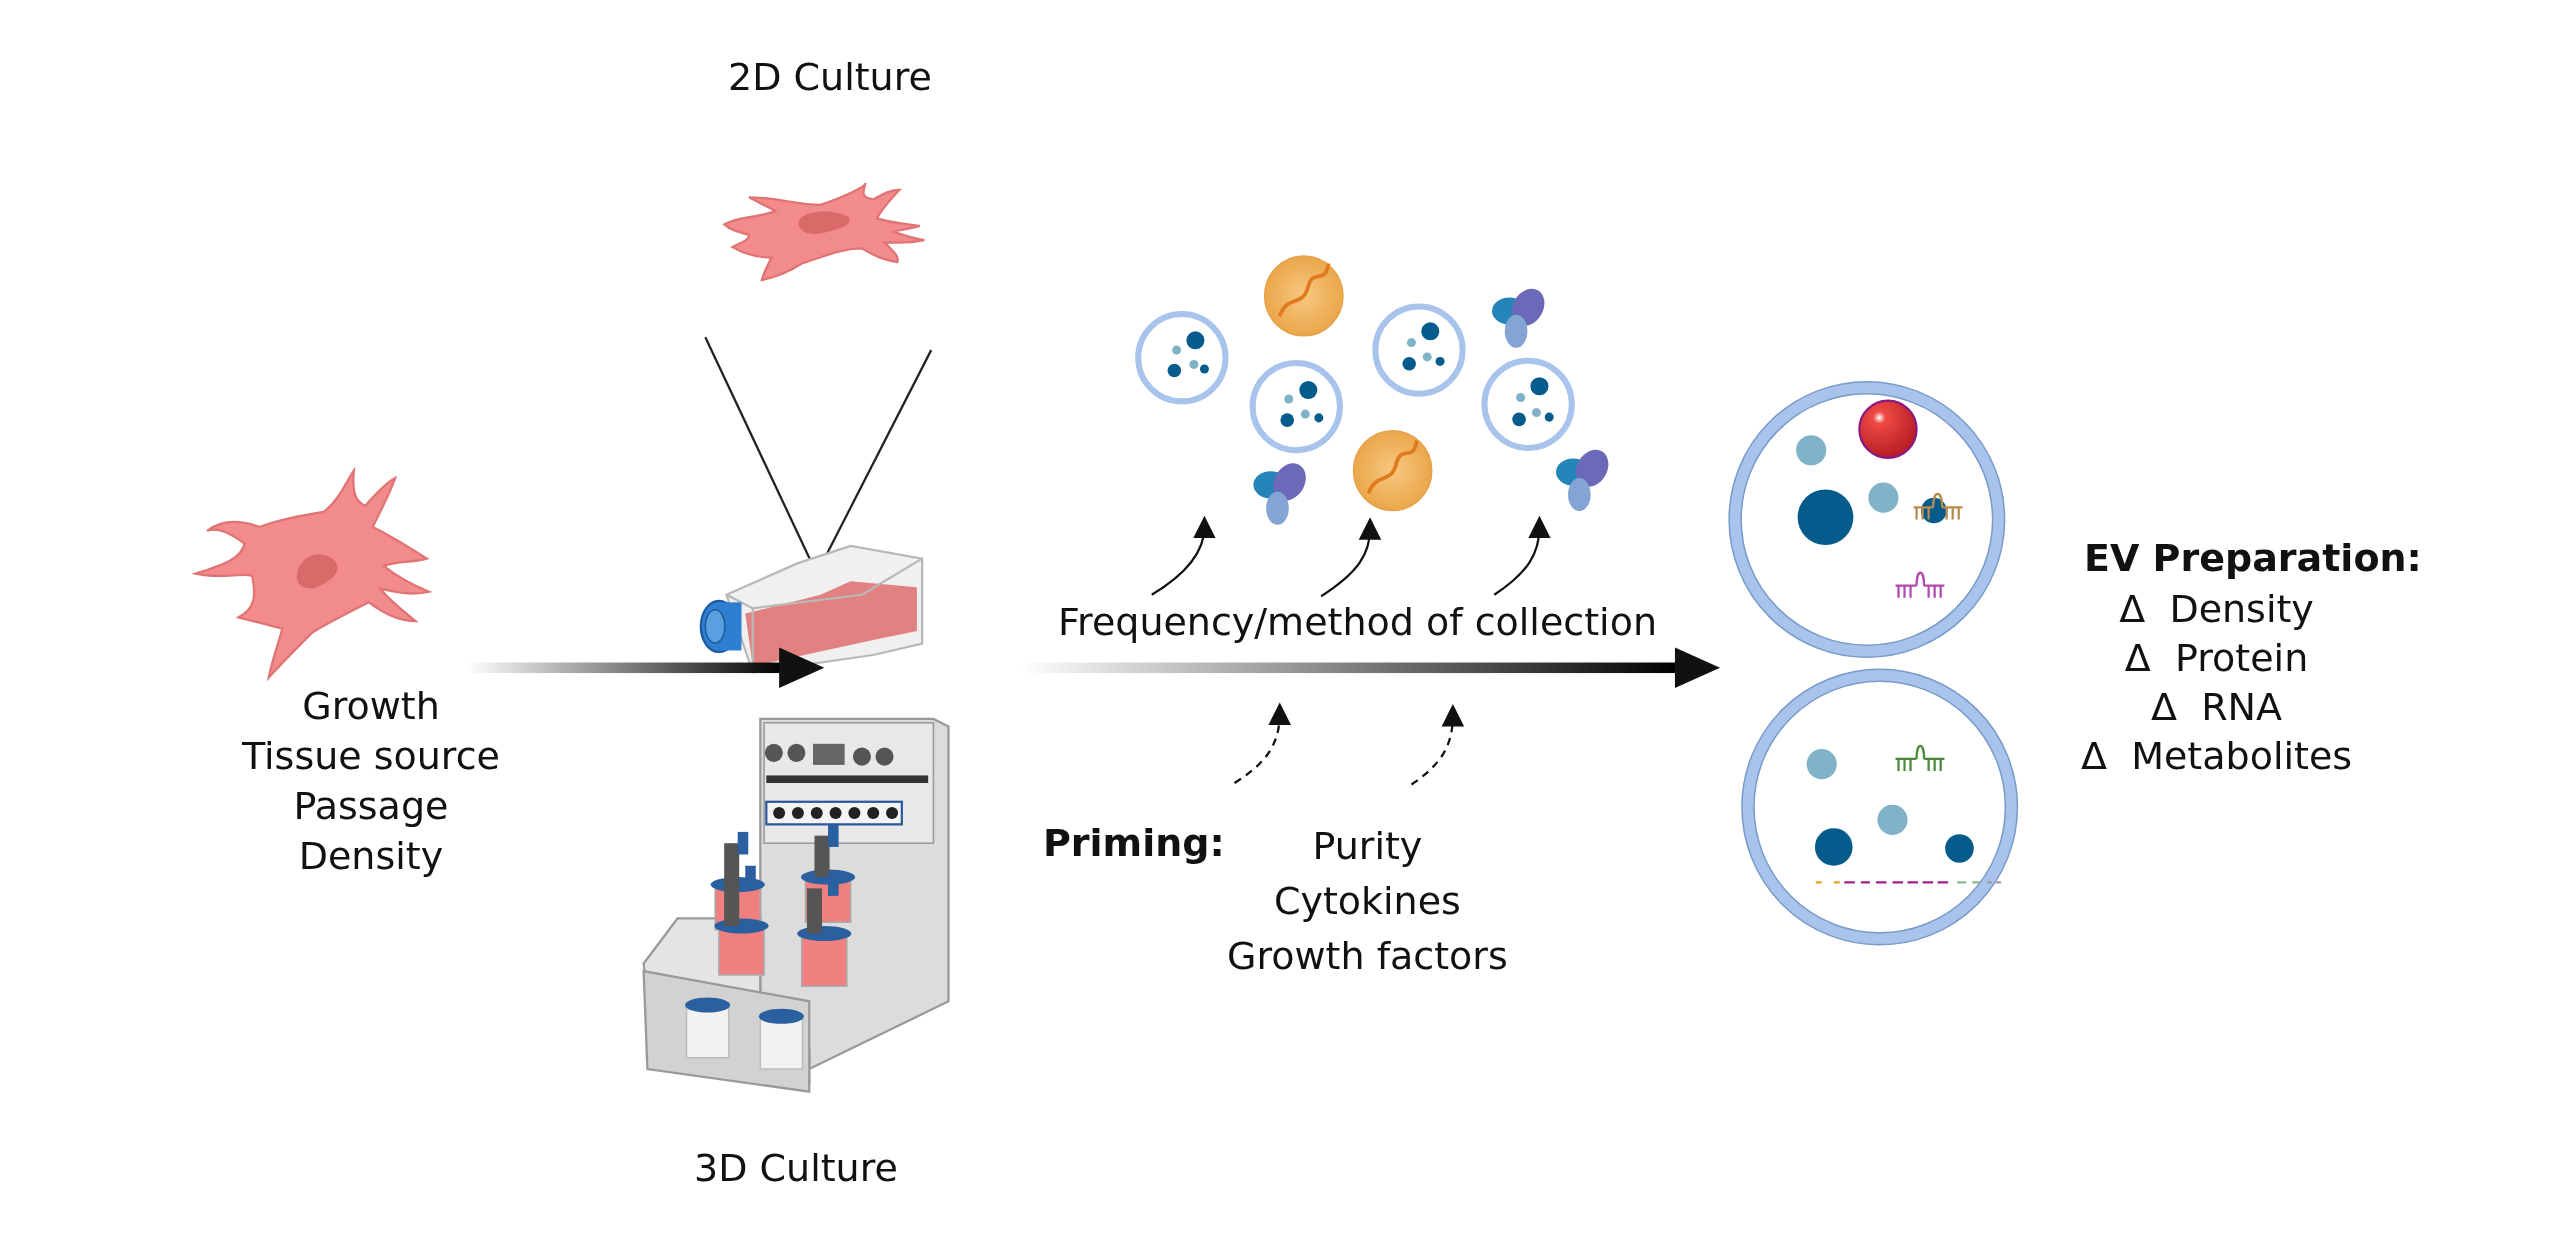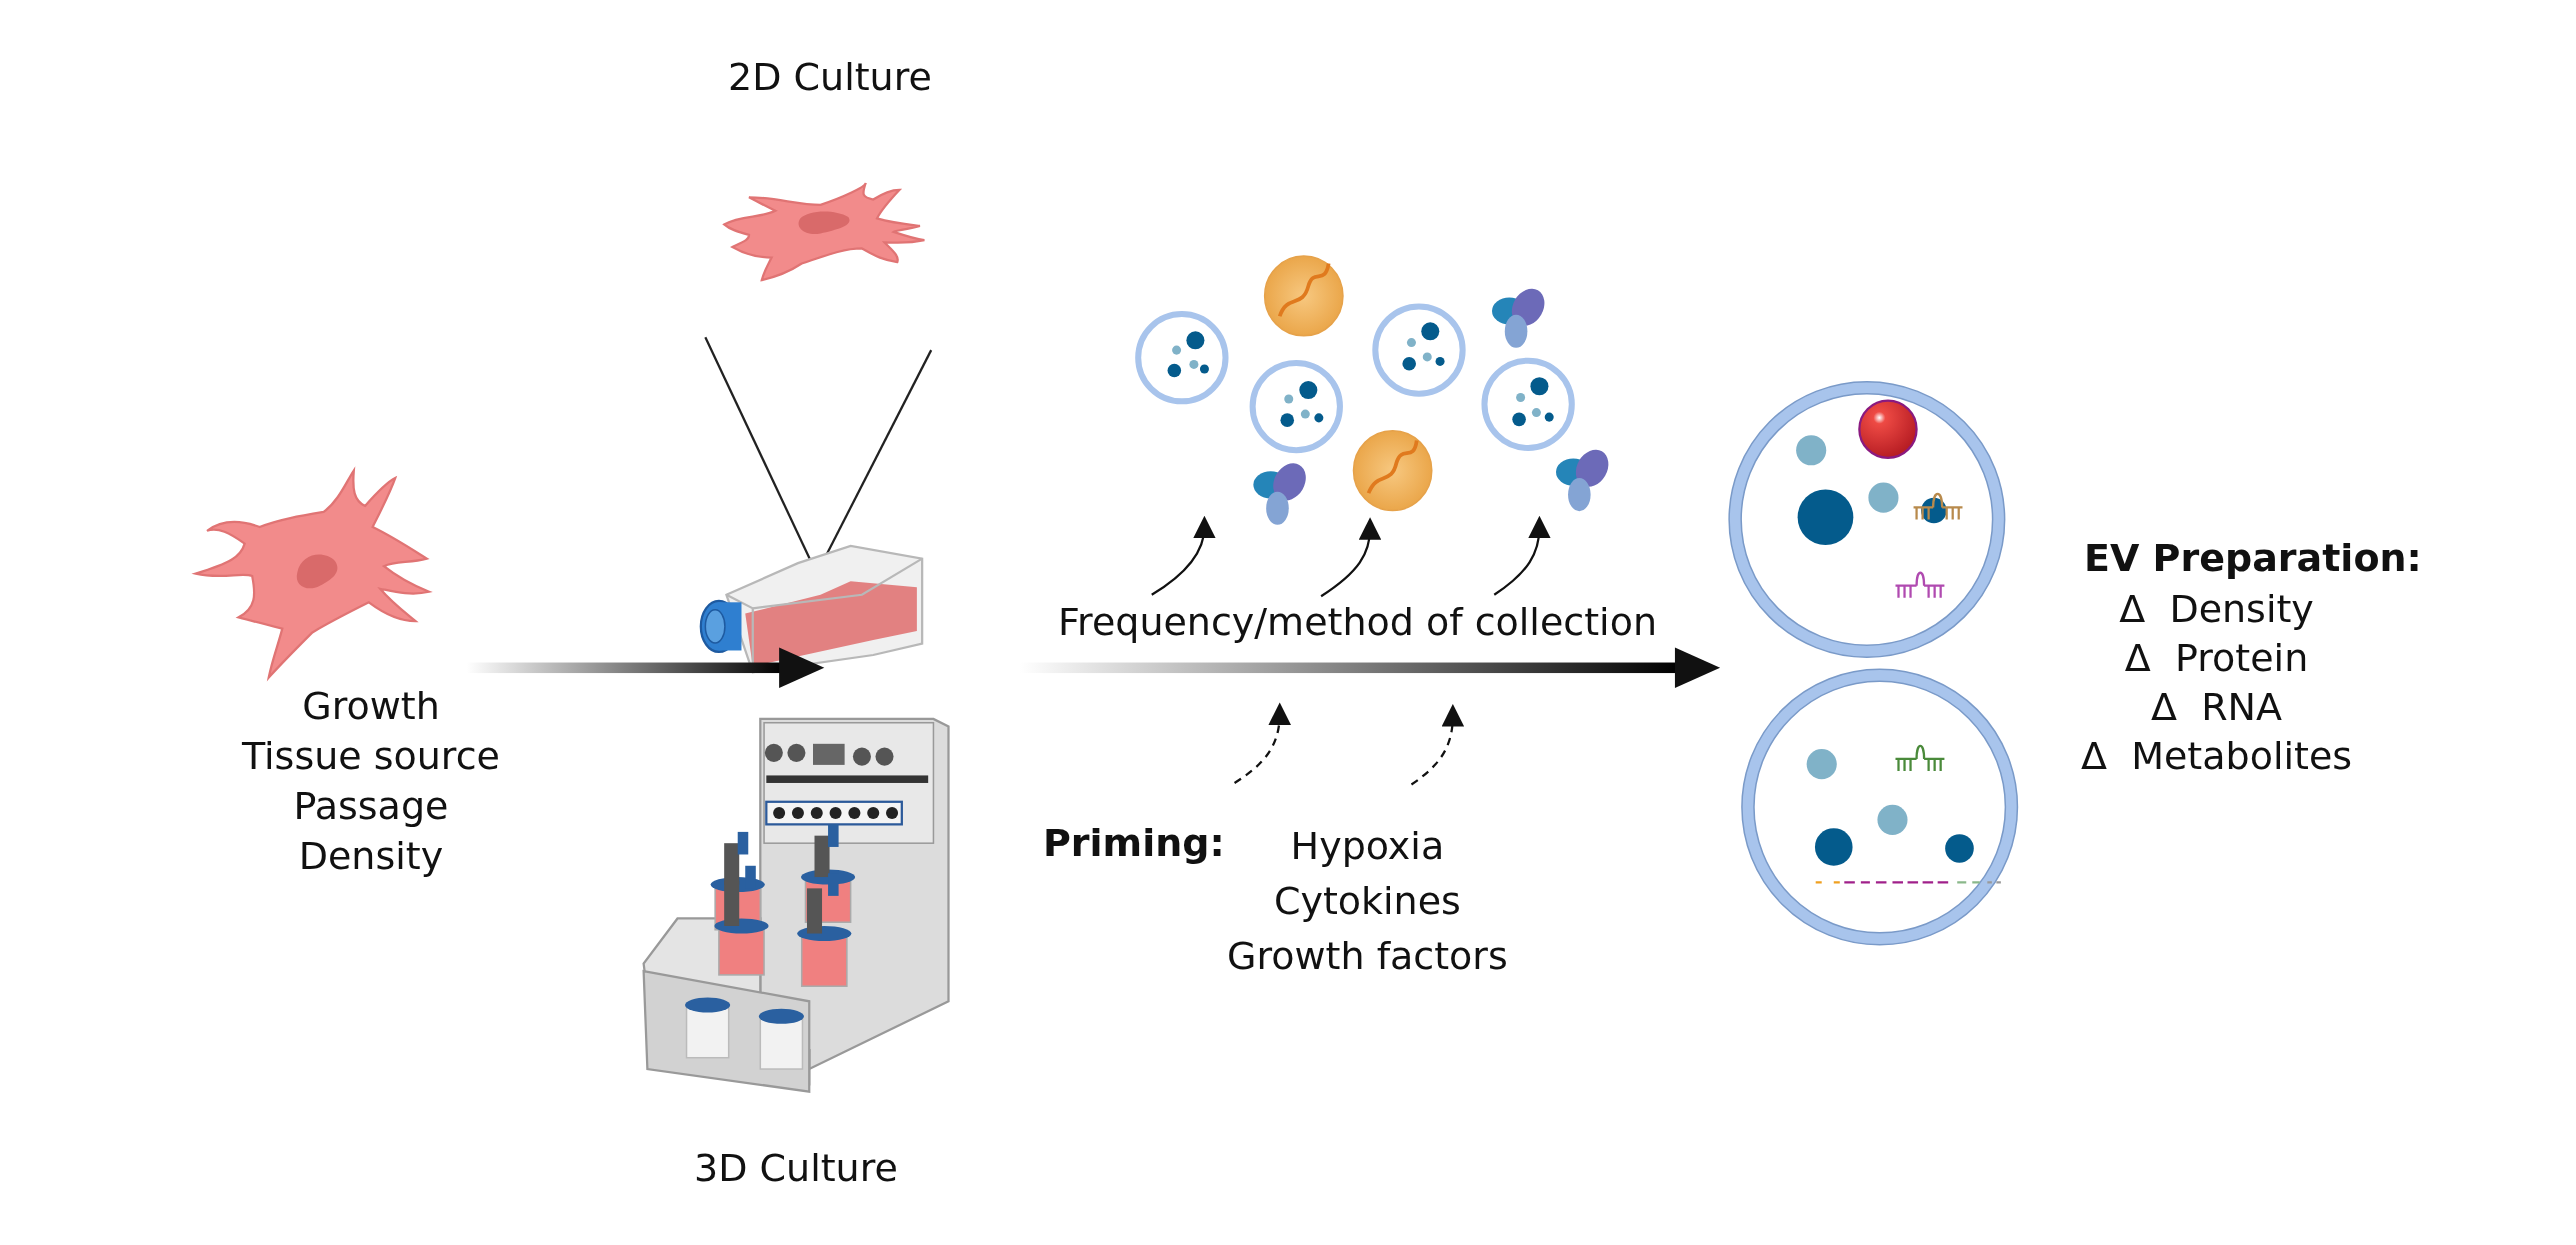--- a/index.html
+++ b/index.html
@@ -237,21 +237,21 @@
   <span class="list-line">Growth</span>
   <span class="list-line">Tissue source</span>
   <span class="list-line">Passage</span>
   <span class="list-line">Density</span>
 </div>
 
 <div class="abs txt" style="left:1058px; top:598px;">Frequency/method of collection</div>
 
 <div class="abs txt bold" style="left:1043px; top:819px;">Priming:</div>
 <div class="abs txt" style="left:1227px; top:819px; line-height:55px;">
-  <span class="list-line">Hypoxia</span>
+  <span class="list-line">Purity</span>
   <span class="list-line">Cytokines</span>
   <span class="list-line">Growth factors</span>
 </div>
 
 <div class="abs txt bold" style="left:2084px; top:534px;">EV Preparation:</div>
 <div class="abs txt" style="left:2081px; top:585px; line-height:49px;">
   <span class="list-line"><span>Δ</span>&nbsp;&nbsp;<span>Density</span></span>
   <span class="list-line"><span>Δ</span>&nbsp;&nbsp;<span>Protein</span></span>
   <span class="list-line"><span>Δ</span>&nbsp;&nbsp;<span>RNA</span></span>
   <span class="list-line"><span>Δ</span>&nbsp;&nbsp;<span>Metabolites</span></span>

